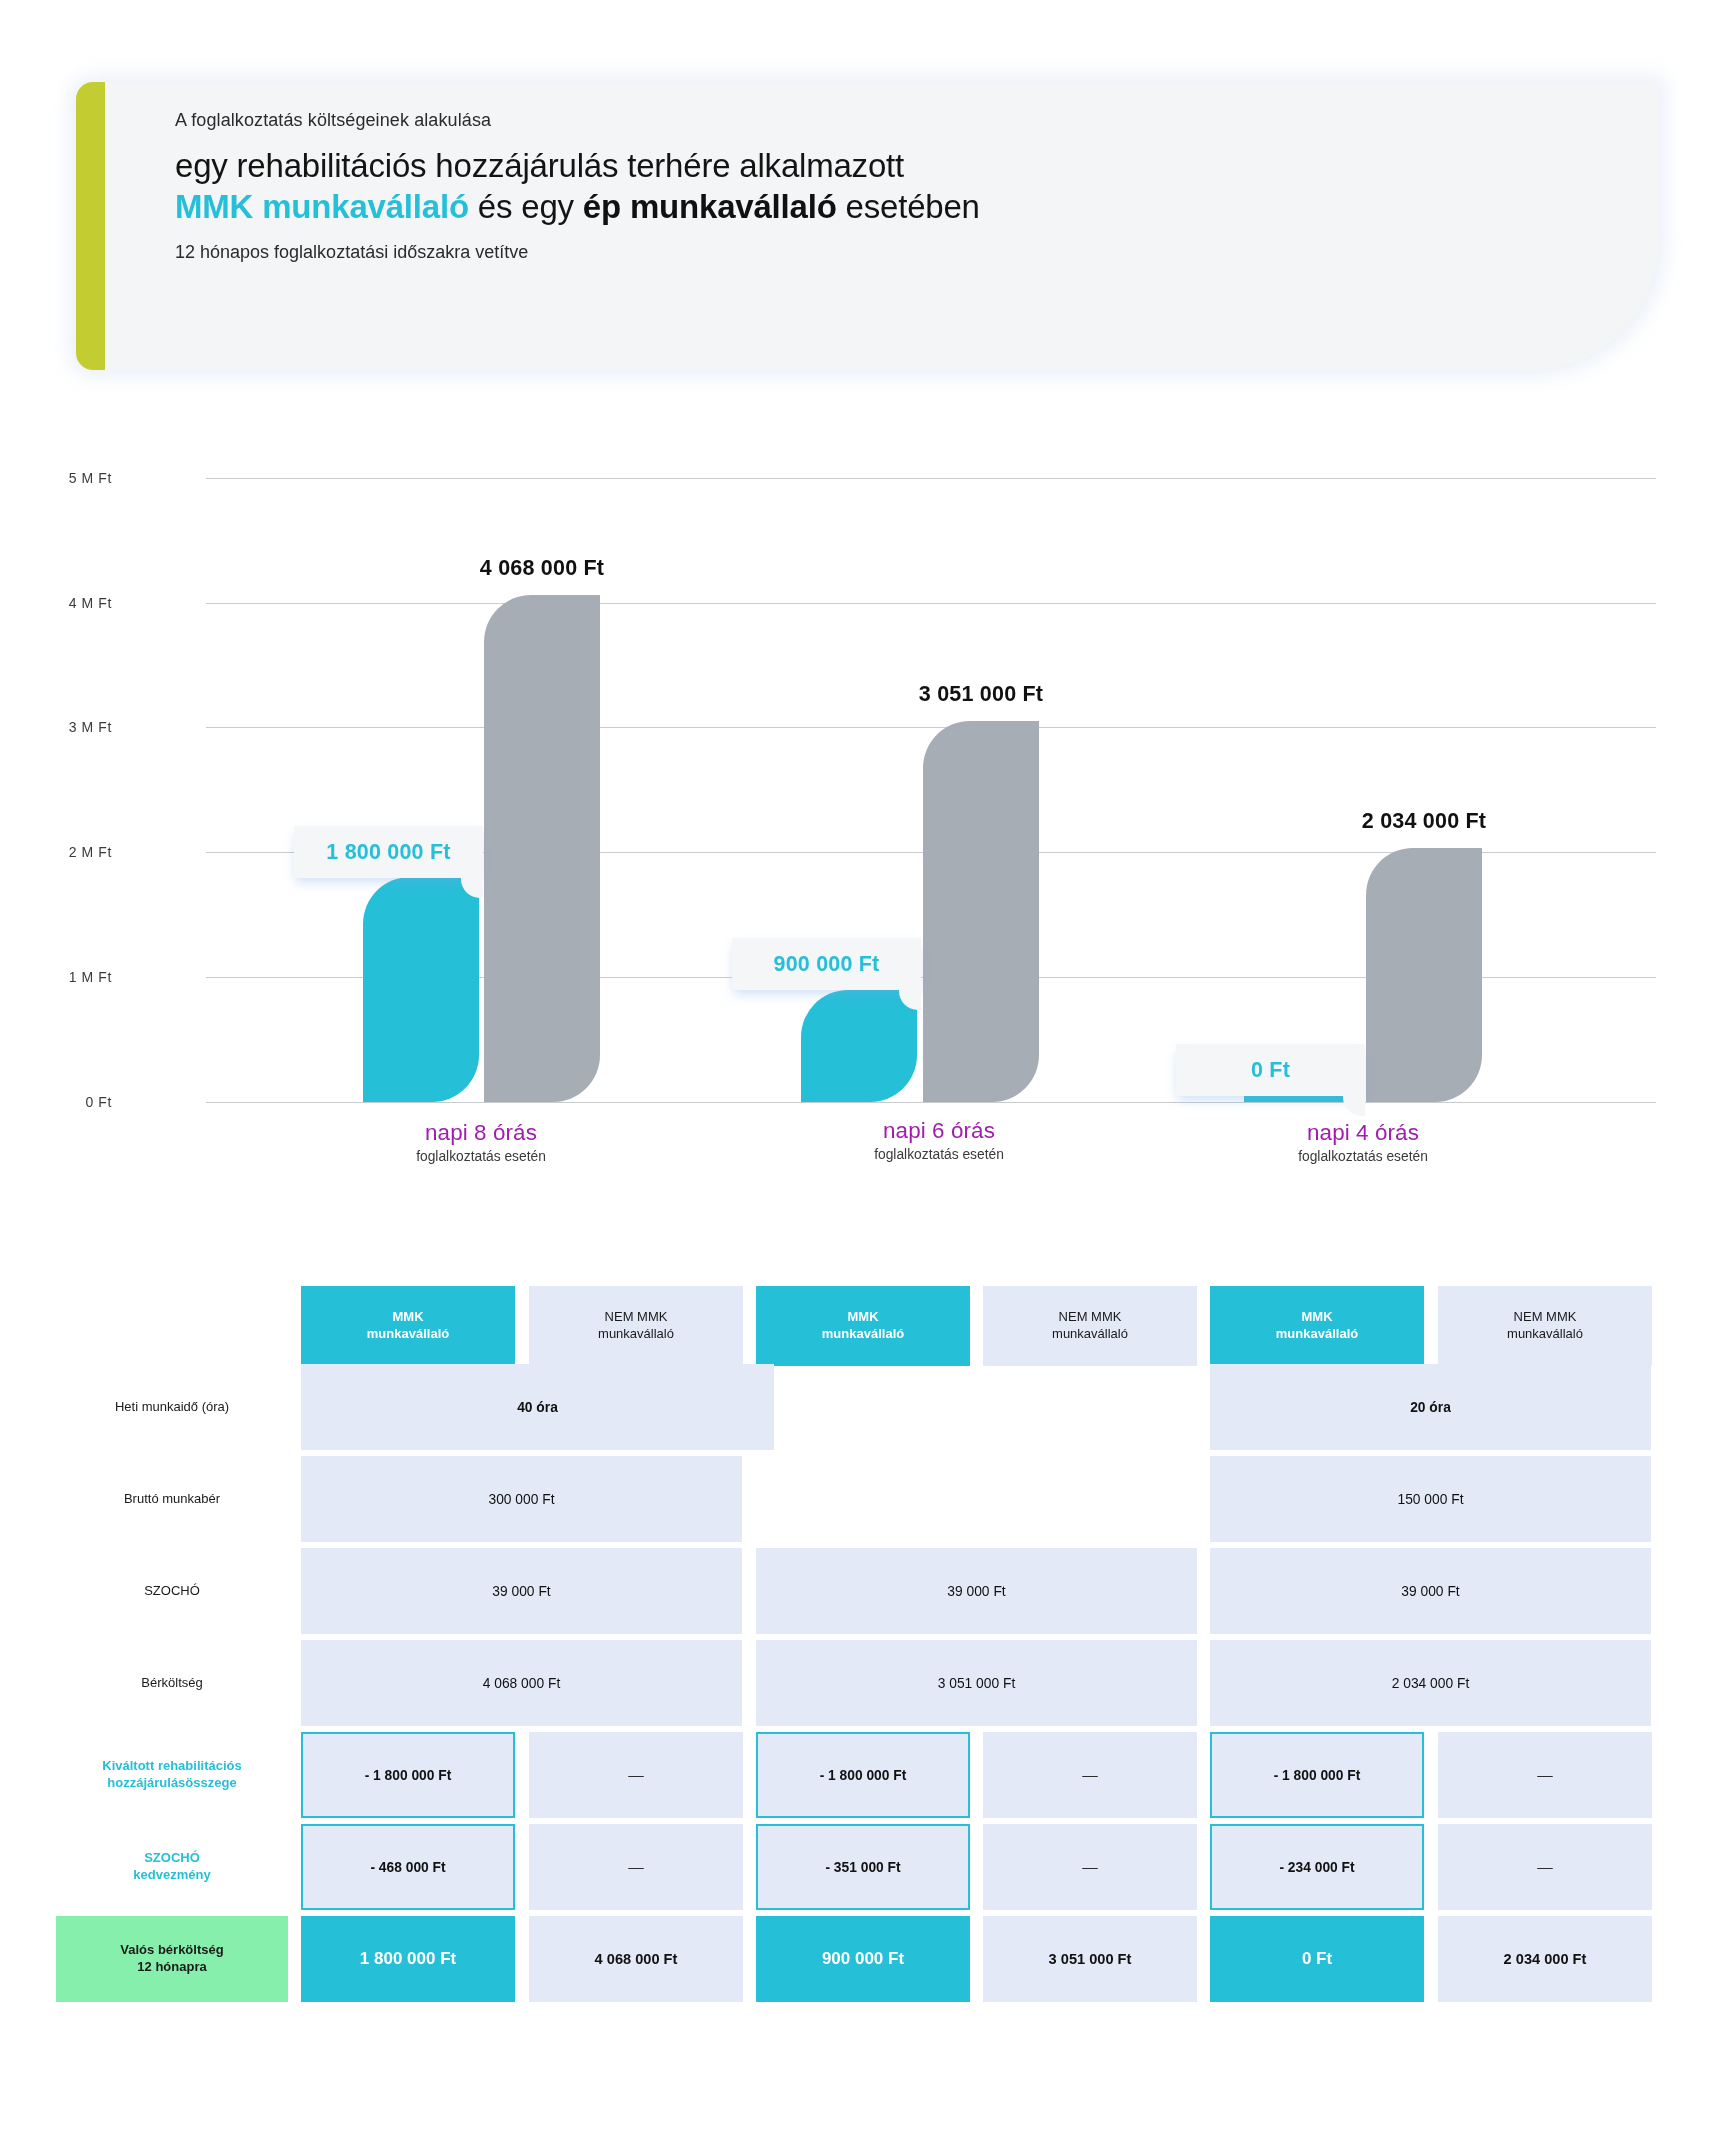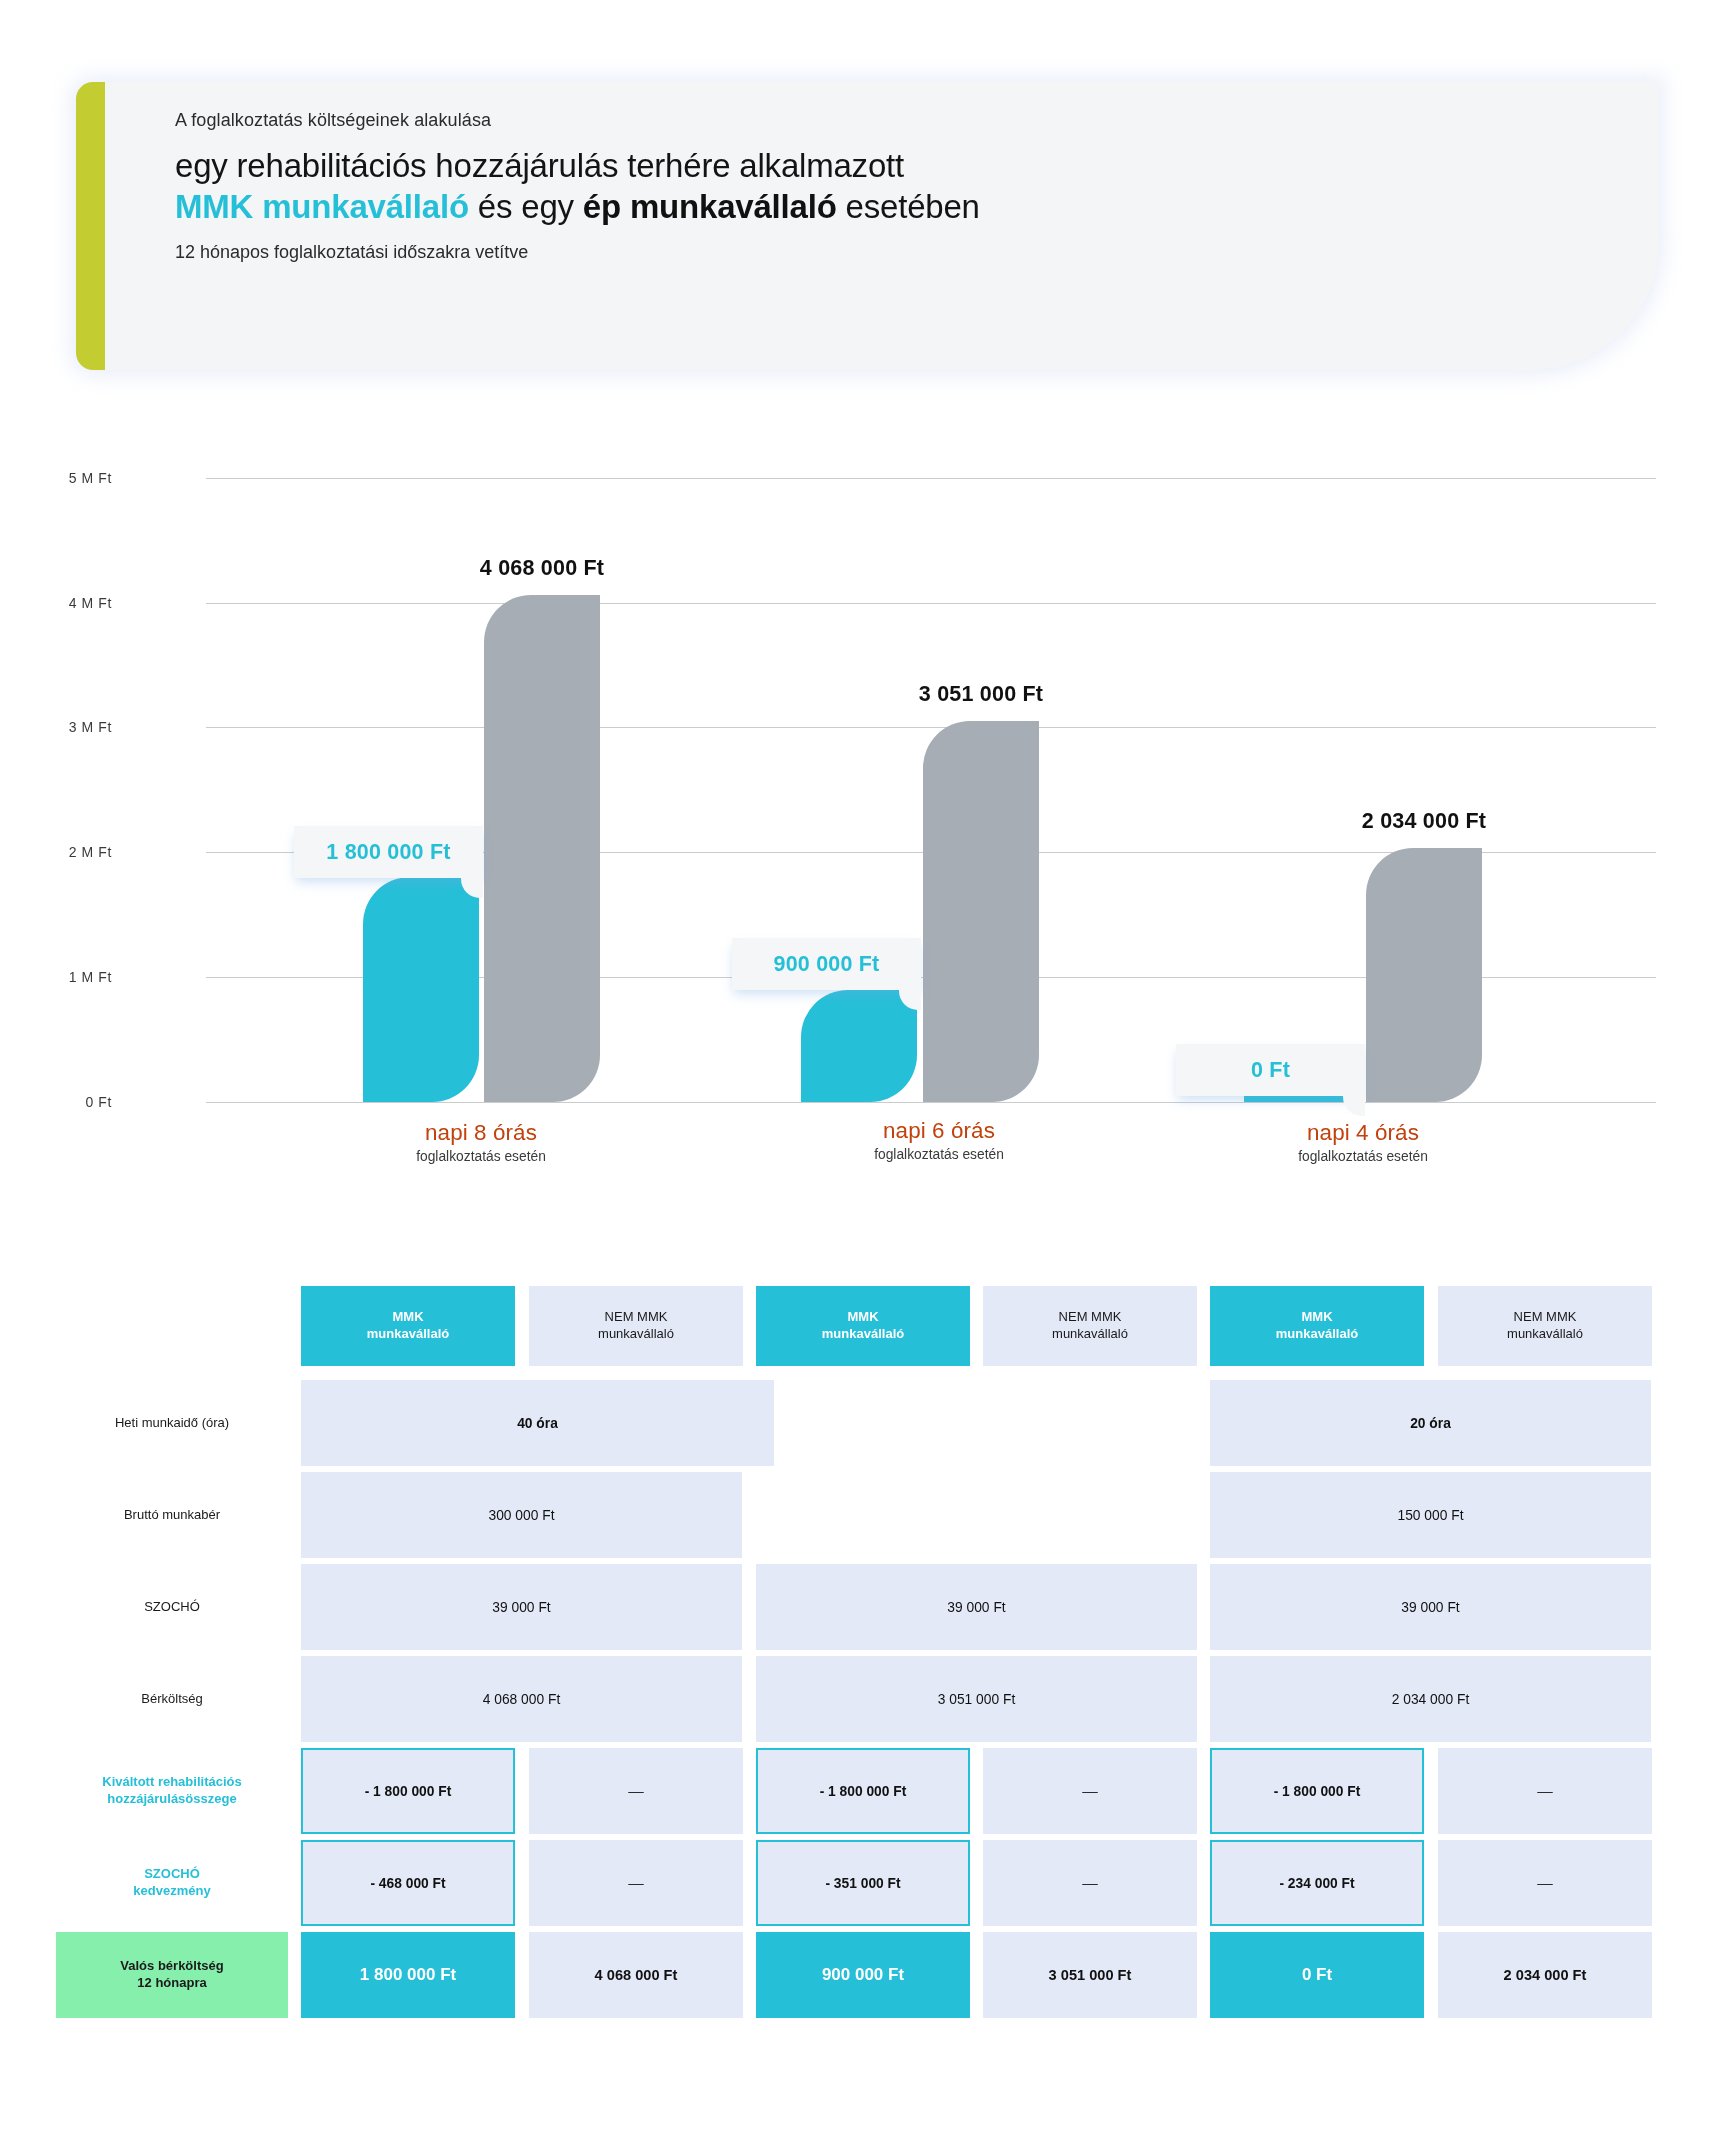--- a/index.html
+++ b/index.html
@@ -142,21 +142,21 @@
     width: 22.4px; height: 20px;
     background: #f5f6f7;
     border-bottom-left-radius: 19px;
   }
   .cat-group {
     position: absolute;
     text-align: center;
   }
   .cat-main {
     font-size: 22.4px;
-    color: #c2410c;
+    color: #a21caf;
     letter-spacing: 0.1px;
   }
   .cat-sub {
     font-size: 13.8px;
     color: #3a3a3a;
     margin-top: 3.4px;
   }
 
   
   .table {
@@ -286,21 +286,21 @@
         <div class="ctext">0 Ft</div>
       </div>
       <div class="cat-group" style="left: 1157px; top: 642px; transform: translateX(-50%);">
         <div class="cat-main">napi 4 órás</div>
         <div class="cat-sub">foglalkoztatás esetén</div>
       </div>
     </div>
 </div>
 
 <div class="table" id="table-root">
-    <div class="trow" style="height: 72px; margin-bottom: 22px;">
+    <div class="trow" style="height: 72px; margin-bottom: 6px;">
       <div class="cell head-mmk" style="left: 301px; top: 0px; width: 214px; height: 80px;">
         <div>MMK</div>
         <div>munkavállaló</div>
       </div>
       <div class="cell head-nem" style="left: 529px; top: 0px; width: 214px; height: 80px;">
         <div>NEM MMK</div>
         <div>munkavállaló</div>
       </div>
       <div class="cell head-mmk" style="left: 756px; top: 0px; width: 214px; height: 80px;">
         <div>MMK</div>

